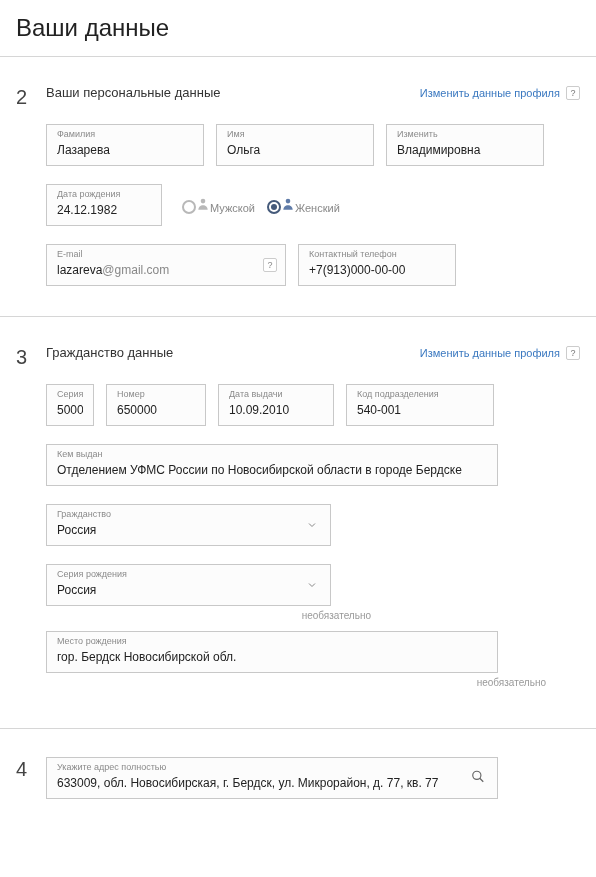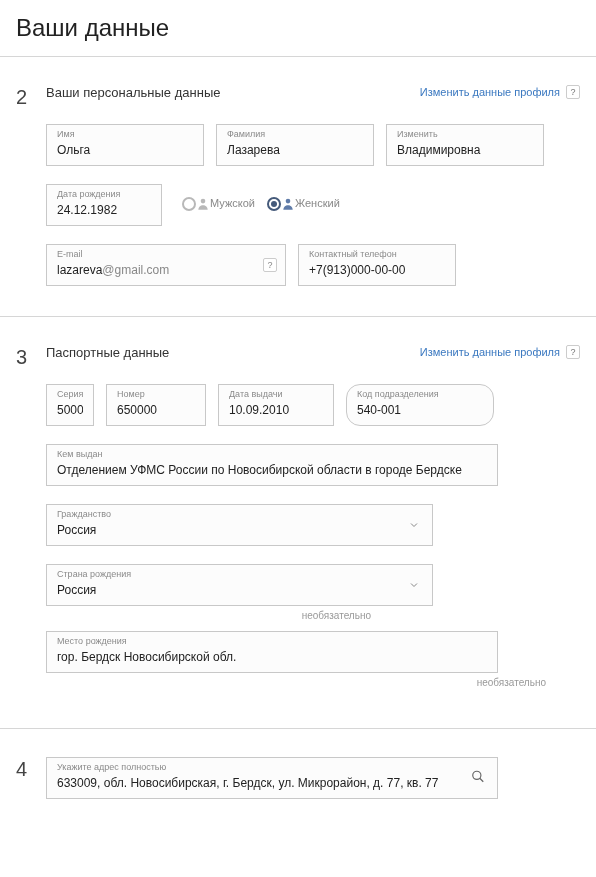--- a/index.html
+++ b/index.html
@@ -29,21 +29,21 @@
     color: #444;
     line-height: 1;
     padding-top: 2px;
   }
   .section-body {
     flex: 1;
   }
   .section-head {
     display: flex;
     justify-content: space-between;
-    align-items: flex-start;
+    align-items: flex-end;
     margin-bottom: 24px;
     gap: 39px;
   }
   .section-title {
     font-size: 13px;
     color: #333;
   }
   .profile-link {
     font-size: 11px;
     color: #3a78c0;
@@ -107,26 +107,26 @@
   }
   .w-surname { width: 158px; }
   .w-name    { width: 158px; }
   .w-patr    { width: 158px; }
   .w-dob     { width: 116px; }
   .w-email   { width: 240px; }
   .w-phone   { width: 158px; }
   .w-series  { width: 48px; }
   .w-number  { width: 100px; }
   .w-issued  { width: 116px; }
-  .w-code    { width: 148px; border-radius: 14px; }
+  .w-code    { width: 148px; }
   .w-full    { width: 452px; }
-  .w-select  { width: 387px; }
+  .w-select  { width: 285px; }
   .gender-group {
     display: flex;
-    align-items: flex-start;
+    align-items: flex-end;
     margin-left: 8px;
   }
   .radio {
     width: 14px; height: 14px;
     border-radius: 50%;
     border: 2px solid #b8b8b8;
     display: inline-block;
     position: relative;
   }
   .radio.checked { border-color: #455a7a; }
@@ -179,27 +179,27 @@
   <div class="section-body">
     <div class="section-head">
       <div class="section-title">Ваши персональные данные</div>
       <a href="#" class="profile-link">
         <span>Изменить данные профиля</span>
         <span class="help">?</span>
       </a>
     </div>
 
     <div class="row">
+      <div class="field w-surname">
+        <span class="lbl">Фамилия</span>
+        <div class="val">Лазарева</div>
+      </div>
       <div class="field w-name">
         <span class="lbl">Имя</span>
         <div class="val">Ольга</div>
-      </div>
-      <div class="field w-surname">
-        <span class="lbl">Фамилия</span>
-        <div class="val">Лазарева</div>
       </div>
       <div class="field w-patr">
         <span class="lbl">Изменить</span>
         <div class="val">Владимировна</div>
       </div>
     </div>
 
     <div class="row">
       <div class="field w-dob">
         <span class="lbl">Дата рождения</span>
@@ -237,21 +237,21 @@
         <div class="val">+7(913)000-00-00</div>
       </div>
     </div>
   </div>
 </div>
 
 <div class="section">
   <div class="section-num">3</div>
   <div class="section-body">
     <div class="section-head">
-      <div class="section-title">Паспортные данные</div>
+      <div class="section-title">Гражданство данные</div>
       <a href="#" class="profile-link">
         <span>Изменить данные профиля</span>
         <span class="help">?</span>
       </a>
     </div>
 
     <div class="row">
       <div class="field w-series">
         <span class="lbl">Серия</span>
         <div class="val">5000</div>
@@ -284,21 +284,21 @@
         <span class="chevron">
           <svg viewBox="0 0 24 24" fill="none" stroke="#888" stroke-width="2">
               <polyline points="6 9 12 15 18 9"></polyline>
             </svg>
         </span>
       </div>
     </div>
 
     <div class="row" style="margin-bottom:18px">
       <div class="field select w-select">
-        <span class="lbl">Страна рождения</span>
+        <span class="lbl">Серия рождения</span>
         <div class="val">Россия</div>
         <span class="chevron">
           <svg viewBox="0 0 24 24" fill="none" stroke="#888" stroke-width="2">
               <polyline points="6 9 12 15 18 9"></polyline>
             </svg>
         </span>
       </div>
     </div>
     <div class="optional" style="width:325px">необязательно</div>
 

